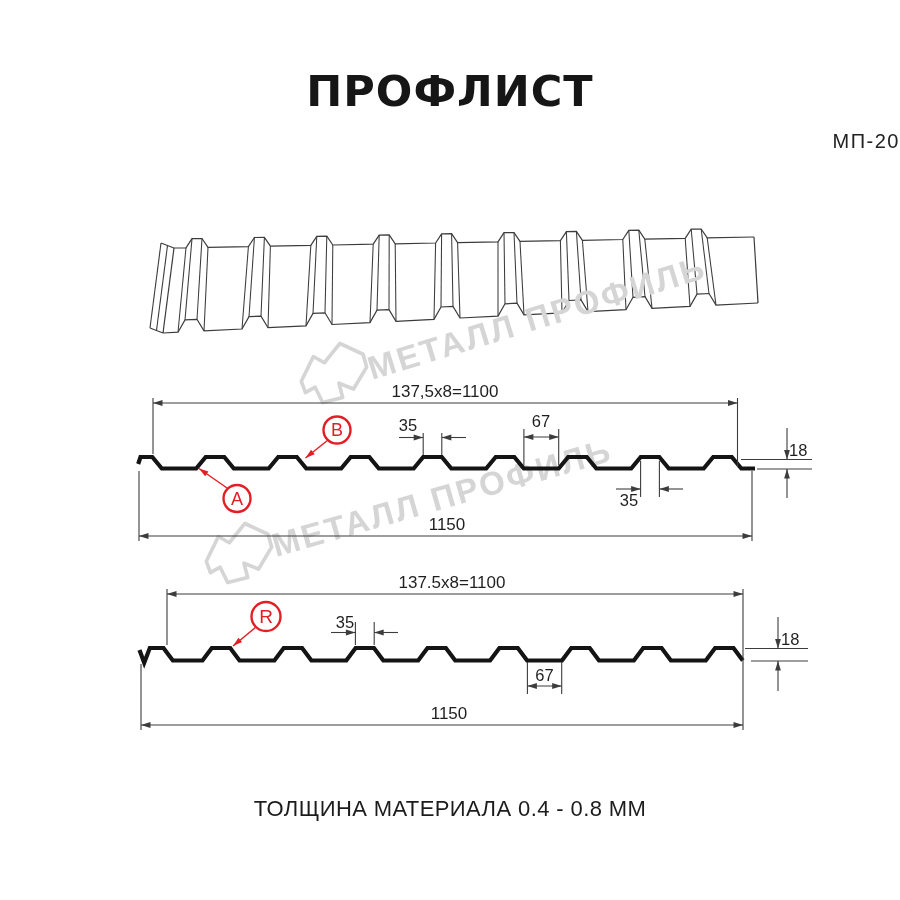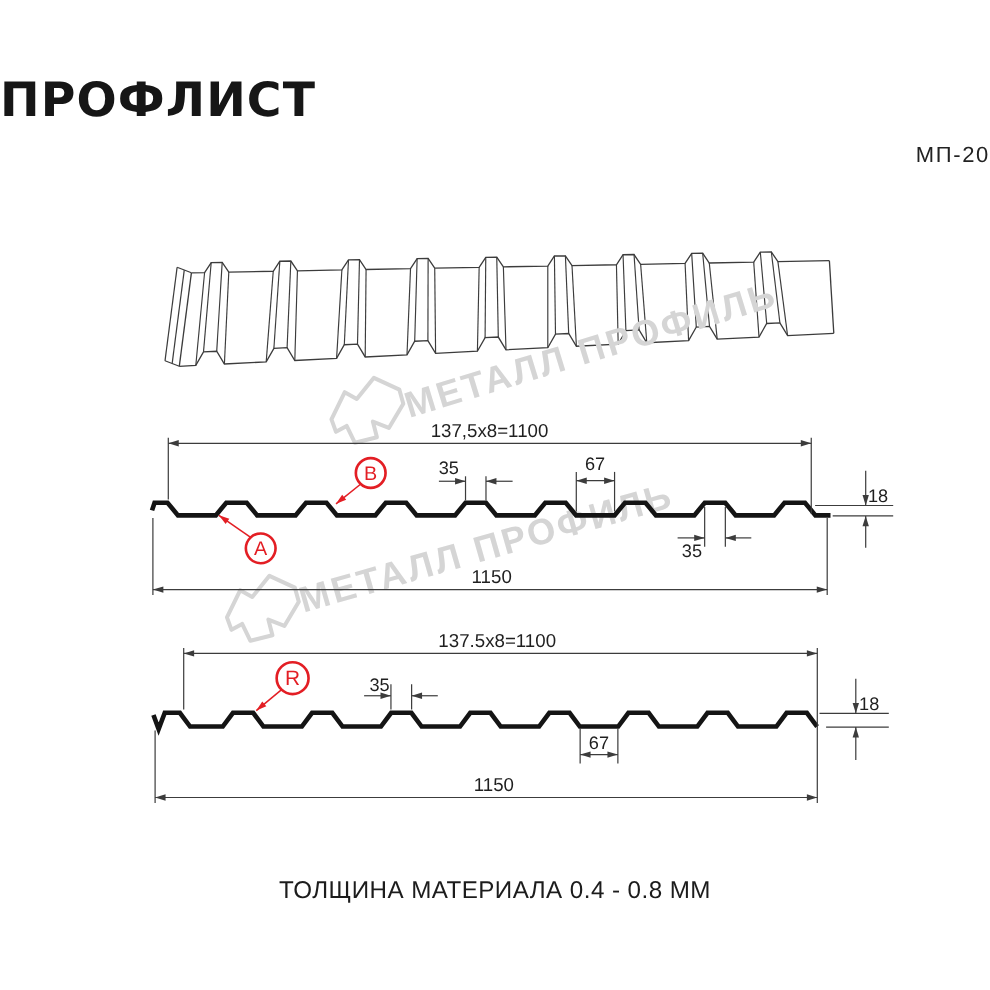--- a/index.html
+++ b/index.html
@@ -1,18 +1,18 @@
 <!DOCTYPE html>
 <html><head>
 <meta charset="utf-8">
 <style>
   html,body{margin:0;padding:0;background:#fff;}
   .page{position:relative;width:900px;height:900px;background:#ffffff;overflow:hidden;
         font-family:"Liberation Sans",sans-serif;color:#1a1a1a;}
-  .title{position:absolute;top:70px;left:0;width:100%;
+  .title{position:absolute;top:70px;left:0;width:100%;text-align:center;
          font-family:"DejaVu Sans","Liberation Sans",sans-serif;
          font-size:43px;font-weight:bold;letter-spacing:1px;color:#161616;line-height:1;}
   .subtitle{position:absolute;top:131px;left:0;width:100%;text-align:right;
          font-size:20px;font-weight:500;letter-spacing:1.5px;color:#222;line-height:1;}
   .footer{position:absolute;top:797px;left:0;width:100%;text-align:center;
          font-size:22px;font-weight:500;letter-spacing:0.4px;color:#1c1c1c;line-height:1.1;}
   svg{position:absolute;left:0;top:0;}
 </style>
 </head>
 <body>

